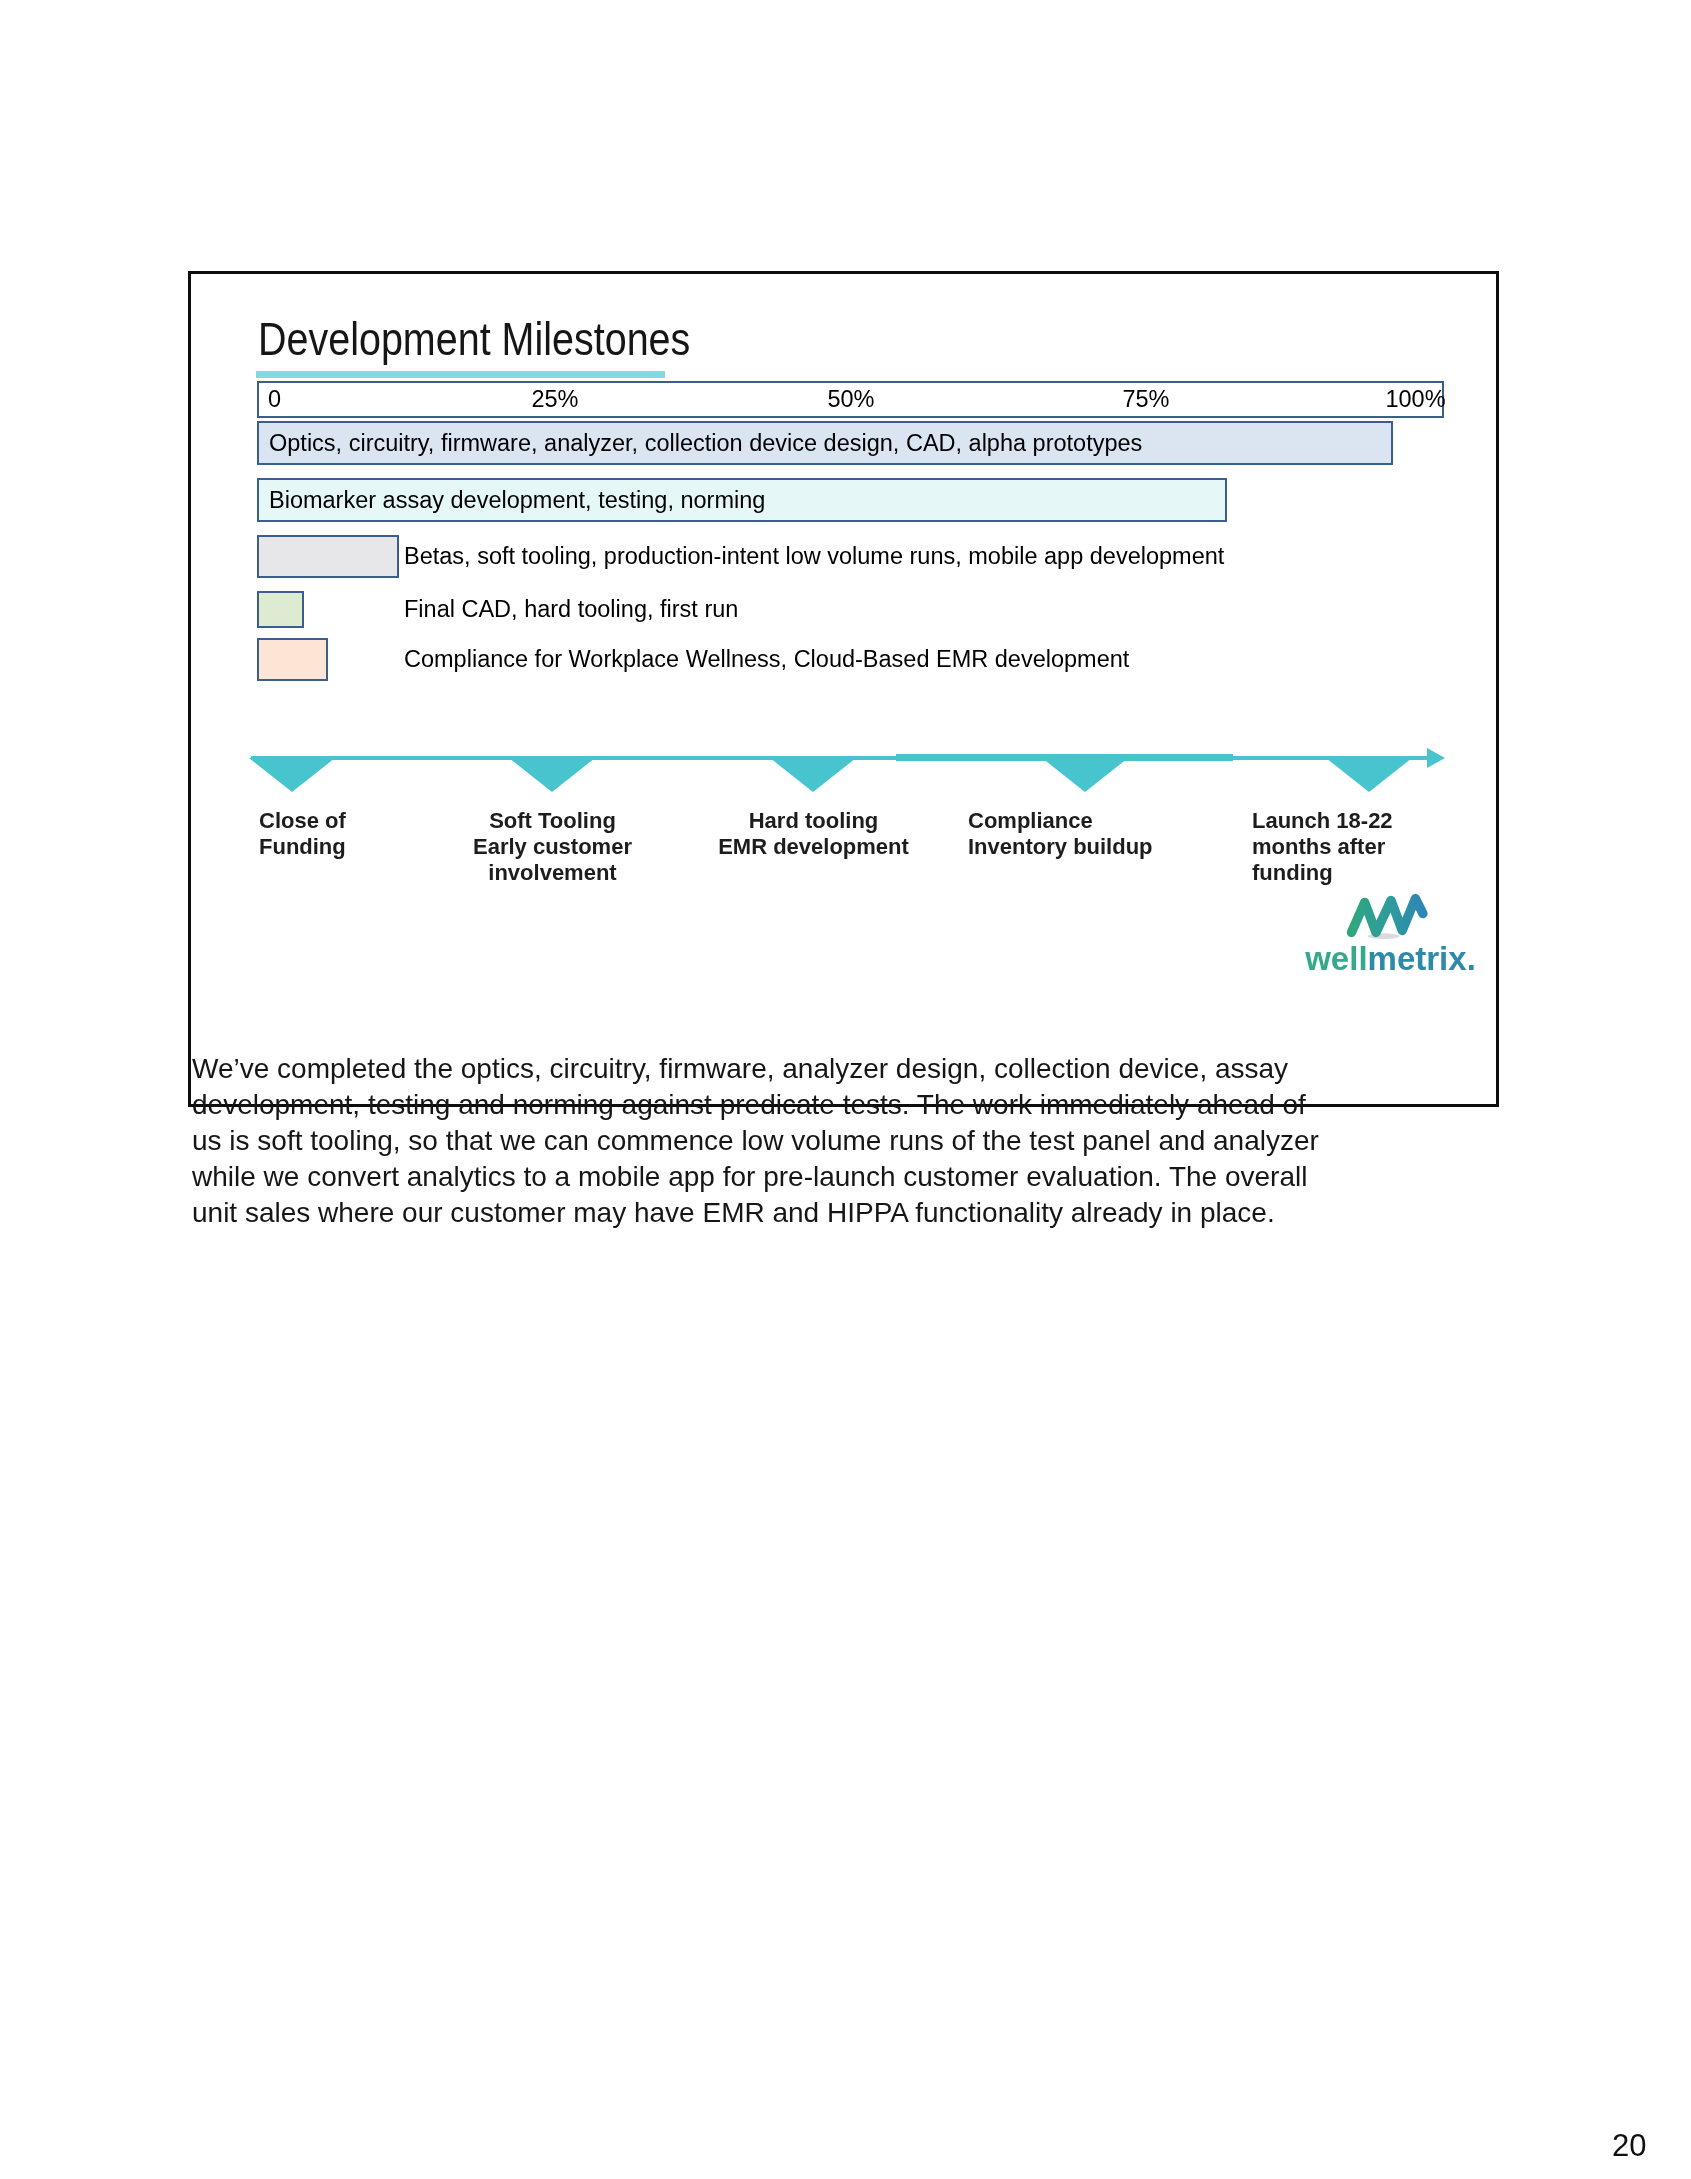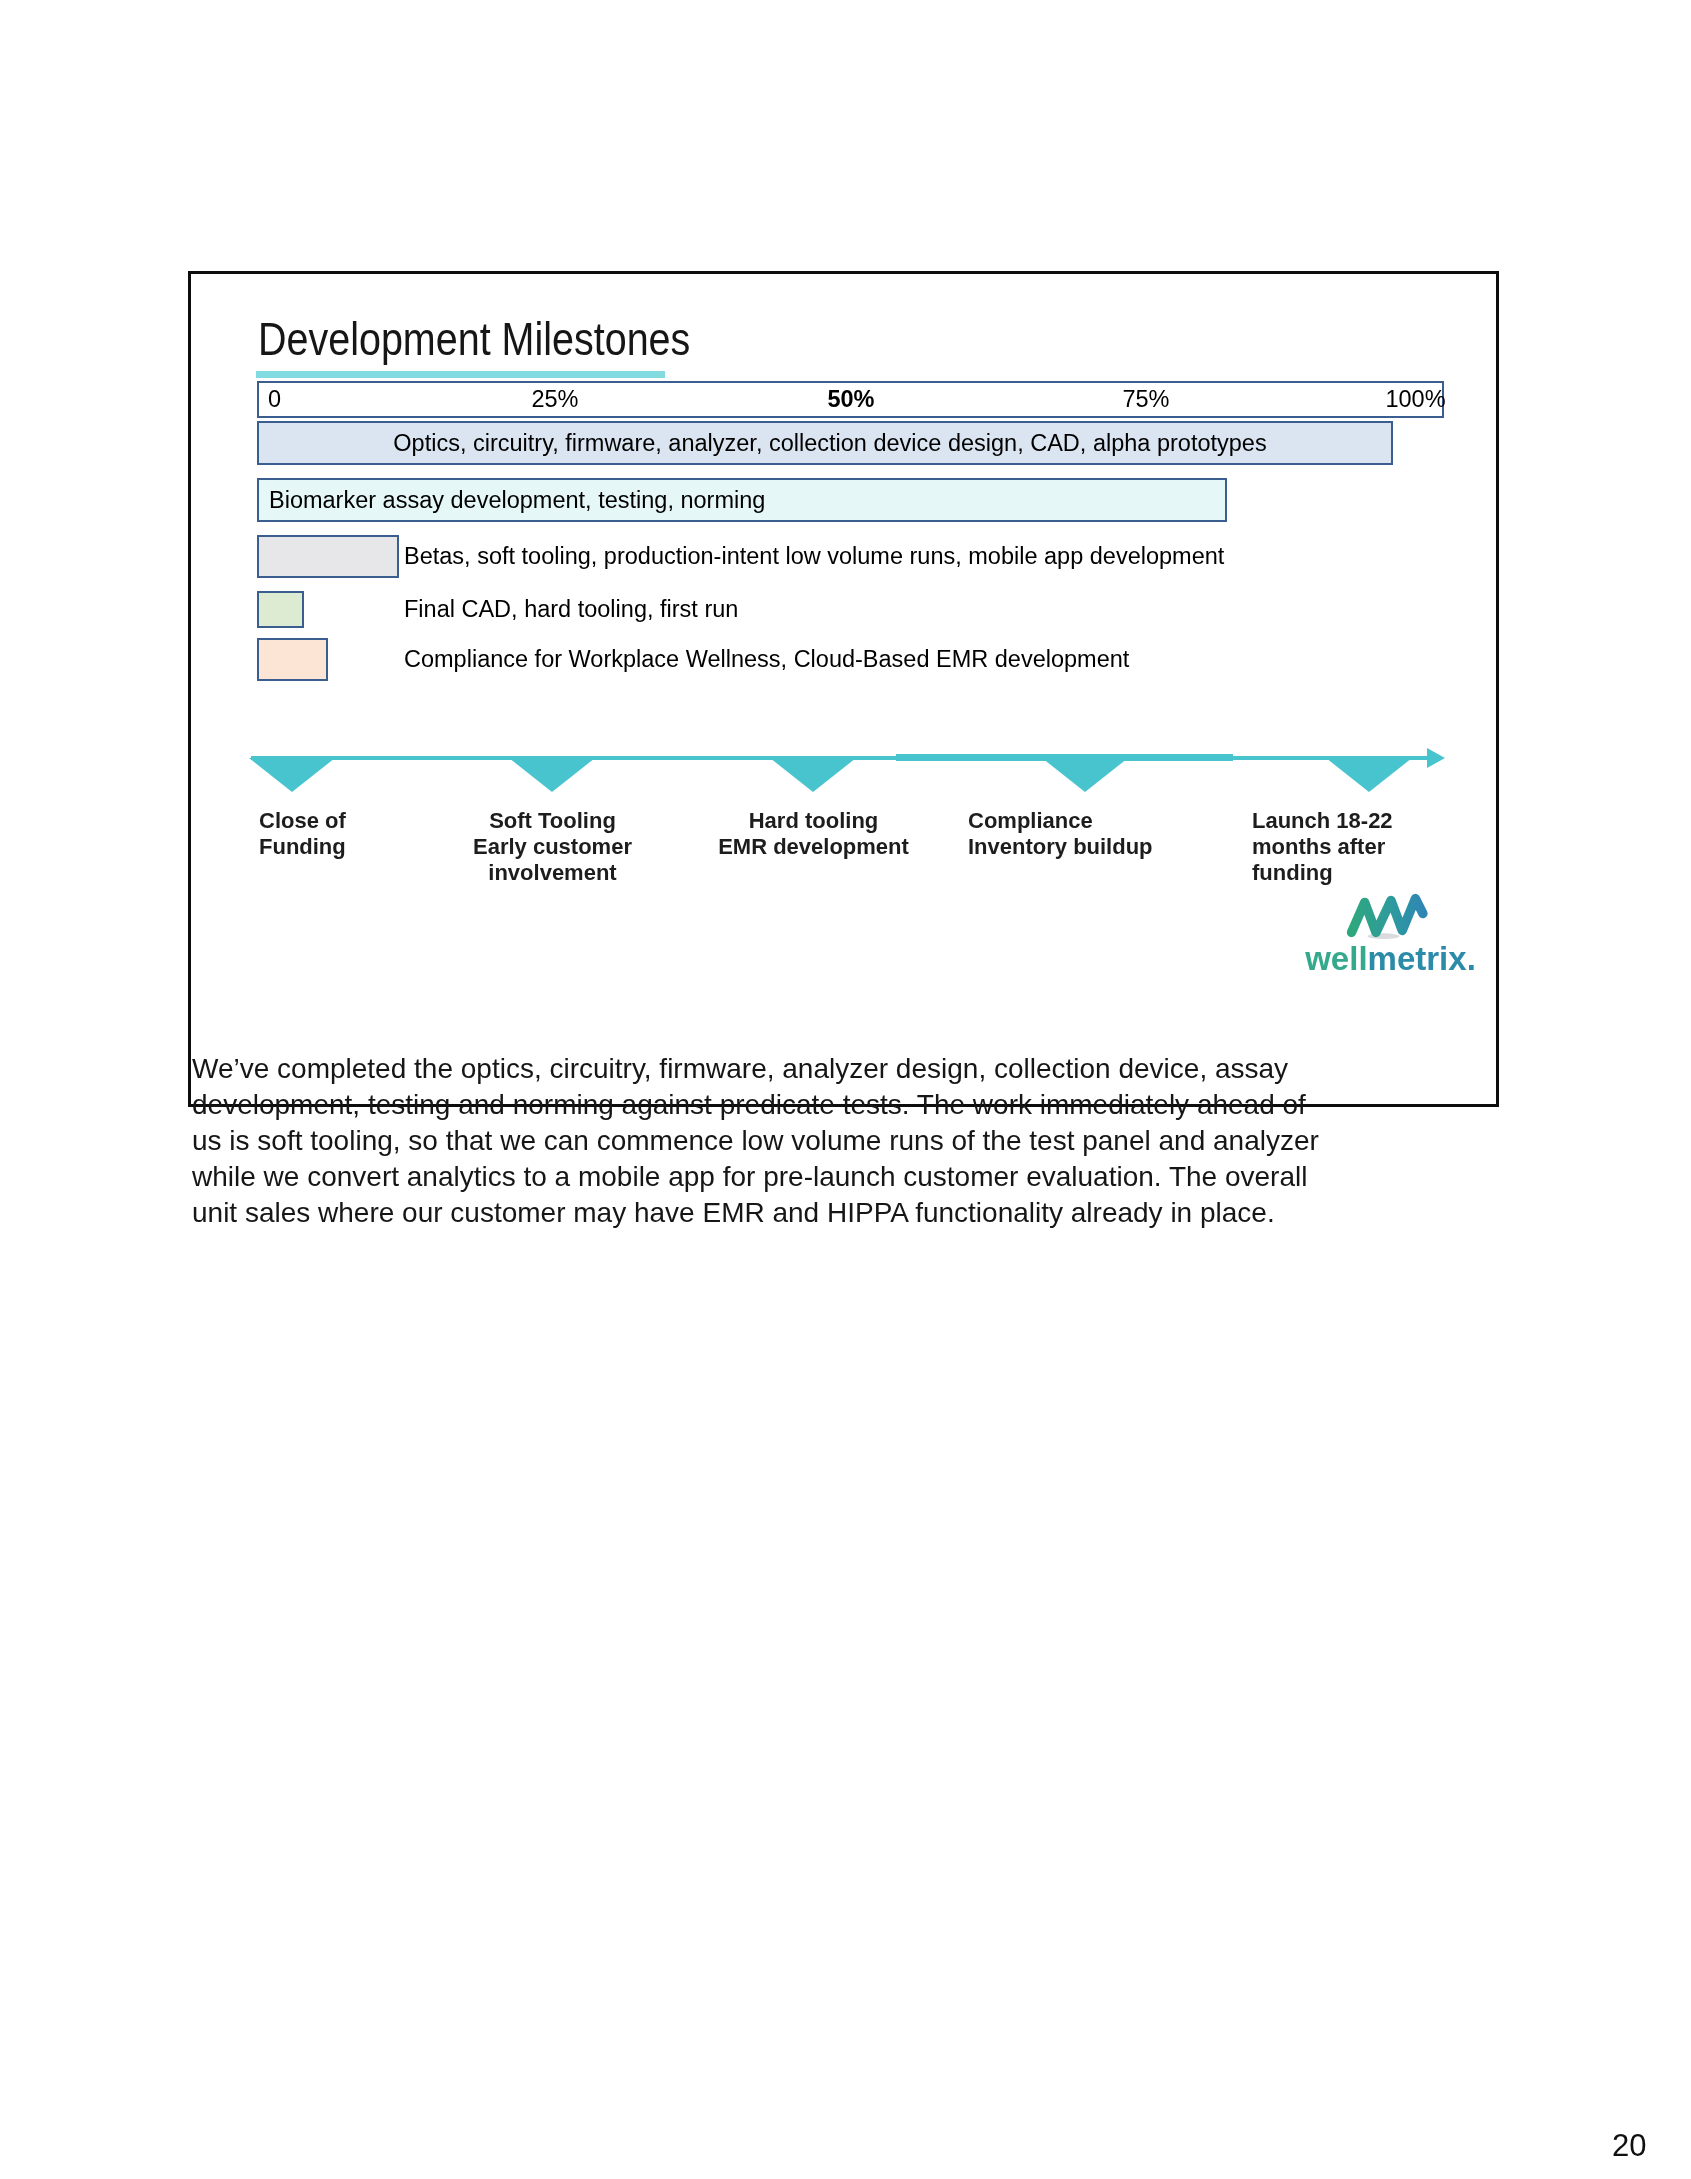--- a/index.html
+++ b/index.html
@@ -47,27 +47,27 @@
 
 <div class="page">
 
   <div class="slide">
     <h1 class="slide-title">Development Milestones</h1>
     <div class="title-underline"></div>
 
     <div class="axis-box">
         <span class="tick" style="left: 9px;">0</span>
         <span class="tick" style="left: 296px; transform: translateX(-50%);">25%</span>
-        <span class="tick" style="left: 592px; transform: translateX(-50%); font-weight: bold;">50%</span>
+        <span class="tick" style="left: 592px; transform: translateX(-50%);">50%</span>
         <span class="tick" style="left: 887px; transform: translateX(-50%);">75%</span>
         <span class="tick" style="right: -3.6px;">100%</span>
       </div>
 
     <div>
-        <div class="bar" style="left: 66px; top: 147px; width: 1136px; height: 44px; background: rgb(219, 229, 241); justify-content: center;">
+        <div class="bar" style="left: 66px; top: 147px; width: 1136px; height: 44px; background: rgb(219, 229, 241);">
           <div class="bar-label inside">Optics, circuitry, firmware, analyzer, collection device design, CAD, alpha prototypes</div>
         </div>
         <div class="bar" style="left: 66px; top: 204px; width: 970px; height: 44px; background: rgb(230, 247, 248);">
           <div class="bar-label inside">Biomarker assay development, testing, norming</div>
         </div>
         <div class="bar" style="left: 66px; top: 261px; width: 142px; height: 43px; background: rgb(231, 231, 233);"></div>
         <div class="bar-label outside" style="top: 261px; height: 43px;">Betas, soft tooling, production-intent low volume runs, mobile app development</div>
         <div class="bar" style="left: 66px; top: 317px; width: 47px; height: 37px; background: rgb(220, 235, 209);"></div>
         <div class="bar-label outside" style="top: 317px; height: 37px;">Final CAD, hard tooling, first run</div>
         <div class="bar" style="left: 66px; top: 364px; width: 71px; height: 43px; background: rgb(252, 229, 213);"></div>

